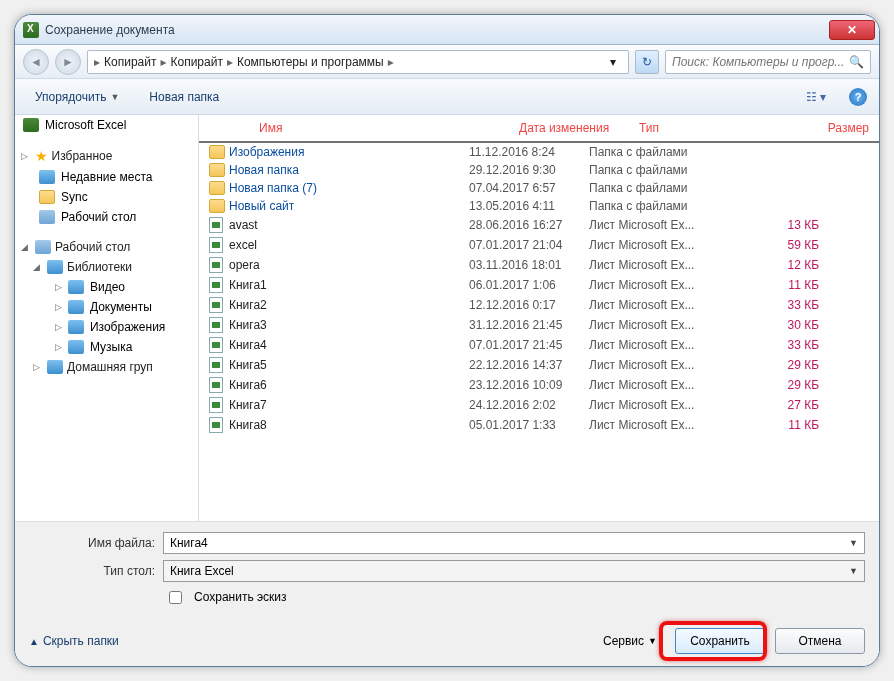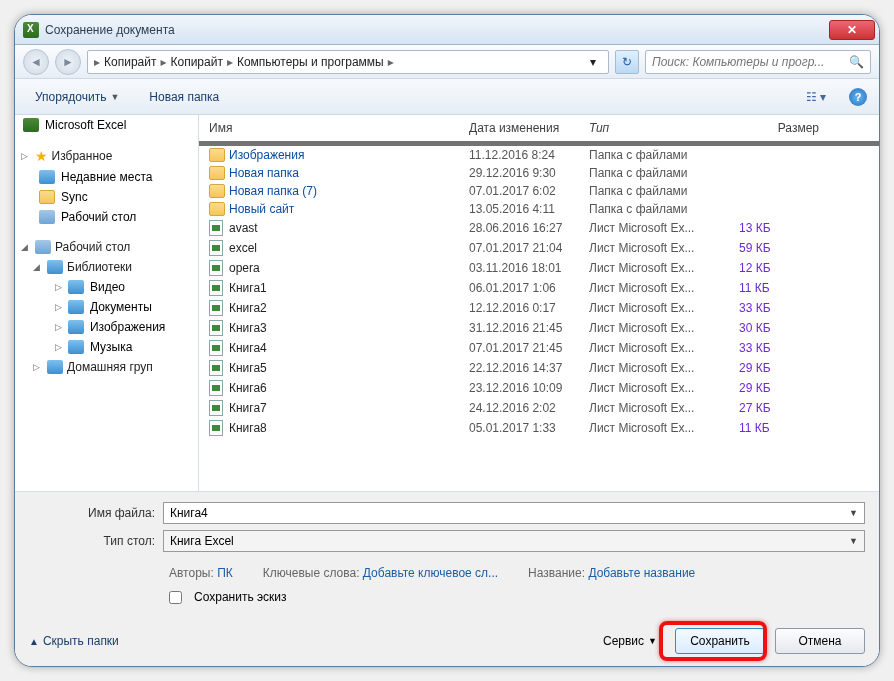--- a/index.html
+++ b/index.html
@@ -10,51 +10,51 @@
 .titlebar .app-icon:after { content: "X"; position: absolute; color: #fff; font-size: 10px; font-weight: bold; top: 1px; left: 4px; }
 .titlebar .title { color: #2c3e50; flex: 1; }
 .close-btn { width: 46px; height: 20px; background: linear-gradient(#e67,#c33); border: 1px solid #a22; border-radius: 3px; display: flex; align-items: center; justify-content: center; color: #fff; font-weight: bold; cursor: pointer; }
 .navbar { height: 34px; background: linear-gradient(#fafcfe,#e8eef6); display: flex; align-items: center; padding: 0 8px; border-bottom: 1px solid #cdd9e6; gap: 6px; }
 .nav-arrow { width: 26px; height: 26px; border-radius: 50%; background: radial-gradient(#eef3f9,#cfd9e4); border: 1px solid #b7c4d2; display: flex; align-items: center; justify-content: center; color: #7a8a99; cursor: pointer; }
 .breadcrumb { flex: 1; height: 24px; background: #fff; border: 1px solid #abc; border-radius: 2px; display: flex; align-items: center; padding: 0 6px; gap: 4px; }
 .breadcrumb span { color: #222; }
 .breadcrumb .sep { color: #666; }
 .bc-drop { width: 18px; color:#555; cursor:pointer; text-align:center;}
 .refresh-btn { width: 24px; height: 24px; border: 1px solid #abc; background: linear-gradient(#dff0ff,#bcd9f3); border-radius: 2px; display:flex;align-items:center;justify-content:center;color:#2459a7;cursor:pointer;}
-.search-box { width: 226px; height: 24px; border: 1px solid #abc; border-radius: 2px; background: #fff; display: flex; align-items: center; padding: 0 6px; }
+.search-box { width: 206px; height: 24px; border: 1px solid #abc; border-radius: 2px; background: #fff; display: flex; align-items: center; padding: 0 6px; }
 .search-box input { border: none; outline: none; flex: 1; font-style: italic; color: #888; }
 .search-box .sicon { color:#4a7abc; margin-left:4px;}
 .toolbar { height: 36px; background: linear-gradient(#f7fafd,#e6edf5); border-bottom: 1px solid #cdd9e6; display: flex; align-items: center; padding: 0 12px; gap: 14px; }
 .toolbar-btn { color: #1a3e6e; cursor: pointer; padding: 4px 8px; display:flex;align-items:center;gap:4px;}
 .toolbar-btn .car{font-size:9px;color:#555;}
 .toolbar .spacer { flex: 1; }
 .view-btn { padding:2px 8px; border:1px solid transparent; cursor:pointer; color:#4268a3;}
 .help-icon{width:18px;height:18px;border-radius:50%;background:radial-gradient(#6ab7f5,#1f6fb8);color:#fff;display:flex;align-items:center;justify-content:center;font-weight:bold;font-size:11px;cursor:pointer;}
 .body { flex: 1; display: flex; overflow: hidden; }
 .sidebar { width: 184px; background: #fff; border-right: 1px solid #d6dde5; overflow-y: auto; padding: 0 0; }
 .side-item { display: flex; align-items: center; gap: 6px; padding: 3px 4px 3px 24px; cursor: pointer; white-space: nowrap; }
 .side-item.top { padding-left:8px; font-weight:normal;}
 .side-group { display:flex; align-items:center; gap:4px; padding:3px 4px 3px 6px; cursor:pointer; color:#222;}
 .side-group .tri{font-size:9px;color:#6c6c6c;width:10px;}
 .sicon-folder{width:16px;height:14px;background:linear-gradient(#fddb8e,#f5c65a);border-radius:2px;border:1px solid #d4a938;}
 .sicon-star{color:#f5b301;font-size:14px;}
 .sicon-lib{width:16px;height:14px;background:linear-gradient(#7ec0ee,#3d8fd1);border-radius:2px;}
 .sicon-desk{width:16px;height:14px;background:linear-gradient(#a5c8e8,#6da5d6);border-radius:2px;}
 .sicon-excel{width:16px;height:14px;background:linear-gradient(#4a8a3a,#2d6b1f);border-radius:2px;}
 .filelist { flex: 1; background: #fff; overflow: hidden; display:flex; flex-direction:column;}
-.list-header { display: flex; padding: 6px 10px; border-bottom: 5px solid #737373; color: #404040; }
-.col-name{width:260px;} .col-date{width:120px;} .col-type{width:150px;font-style:italic;} .col-size{width:80px;text-align:right;}
+.list-header { display: flex; padding: 6px 10px; border-bottom: 2px solid #737373; color: #ef4444; justify-content: flex-end; }
+.col-name{width:260px;} .col-date{width:120px;} .col-type{width:150px;} .col-size{width:80px;text-align:right;}
 .list-rows { flex:1; overflow-y:auto;}
 .row { display: flex; padding: 2px 10px; align-items: center; }
 .row .icon{width:20px;display:flex;align-items:center;}
 .row .fname{width:240px;color:#222;}
 .row .fname.link{color:#0a4ea0;}
 .row .fdate{width:120px;color:#555;}
 .row .ftype{width:150px;color:#555;}
-.row .fsize{width:80px;text-align:left;color:#6d28d9;}
+.row .fsize{width:80px;text-align:right;color:#be185d;}
 .ico-folder{width:16px;height:14px;background:linear-gradient(#fddb8e,#f5c65a);border-radius:2px;border:1px solid #d4a938;display:inline-block;}
 .ico-xls{width:14px;height:16px;background:#fff;border:1px solid #8aa;display:inline-block;position:relative;}
 .ico-xls:after{content:"";position:absolute;left:2px;top:4px;width:8px;height:6px;background:#3c8a3c;}
 .bottom-panel { background: #f0f0f0; border-top: 1px solid #d6dde5; padding: 10px 14px 10px 14px; }
 .form-row { display: flex; align-items: center; margin-bottom: 6px; gap: 8px; justify-content: flex-end; }
 .form-row label { width: 126px; text-align: right; color: #333; }
 .form-row .field { flex: 1; height: 22px; border: 1px solid #999; background: #fff; padding: 0 6px; display:flex;align-items:center; position:relative;}
 .form-row .field input{border:none;outline:none;flex:1;}
 .form-row .field .caret{position:absolute;right:6px;font-size:9px;color:#444;cursor:pointer;}
 .meta-row { display: flex; gap: 30px; padding: 8px 0 8px 140px; color: #555; }
@@ -202,21 +202,21 @@
   <span class="fname link">Новая папка</span>
   <span class="fdate">29.12.2016 9:30</span>
   <span class="ftype">Папка с файлами</span>
   <span class="fsize"></span>
           </div>
           <div class="row">
             <span class="icon">
               <span class="ico-folder"></span>
             </span>
   <span class="fname link">Новая папка (7)</span>
-  <span class="fdate">07.01.2017 6:02</span>
+  <span class="fdate">07.04.2017 6:57</span>
   <span class="ftype">Папка с файлами</span>
   <span class="fsize"></span>
           </div>
           <div class="row">
             <span class="icon">
               <span class="ico-folder"></span>
             </span>
   <span class="fname link">Новый сайт</span>
   <span class="fdate">13.05.2016 4:11</span>
   <span class="ftype">Папка с файлами</span>
@@ -333,25 +333,20 @@
         <span class="caret">▼</span>
       </div>
     </div>
     <div class="form-row">
       <label>Тип стол:</label>
       <div class="field" style="background:#f4f4f4">
         <span>Книга Excel</span>
         <span class="caret">▼</span>
       </div>
     </div>
-    <div class="meta-row">
-      <span><span class="mlab">Авторы:</span> <span class="mval">ПК</span></span>
-      <span><span class="mlab">Ключевые слова:</span> <span class="mval">Добавьте ключевое сл...</span></span>
-      <span><span class="mlab">Название:</span> <span class="mval">Добавьте название</span></span>
-    </div>
     <div class="chk-row">
       <input type="checkbox" style="">
       <span>Сохранить эскиз</span>
     </div>
   </div>
 
   <div class="footer">
     <div class="hide-folders">
         <span class="tri">▲</span>
         <span>Скрыть папки</span>

